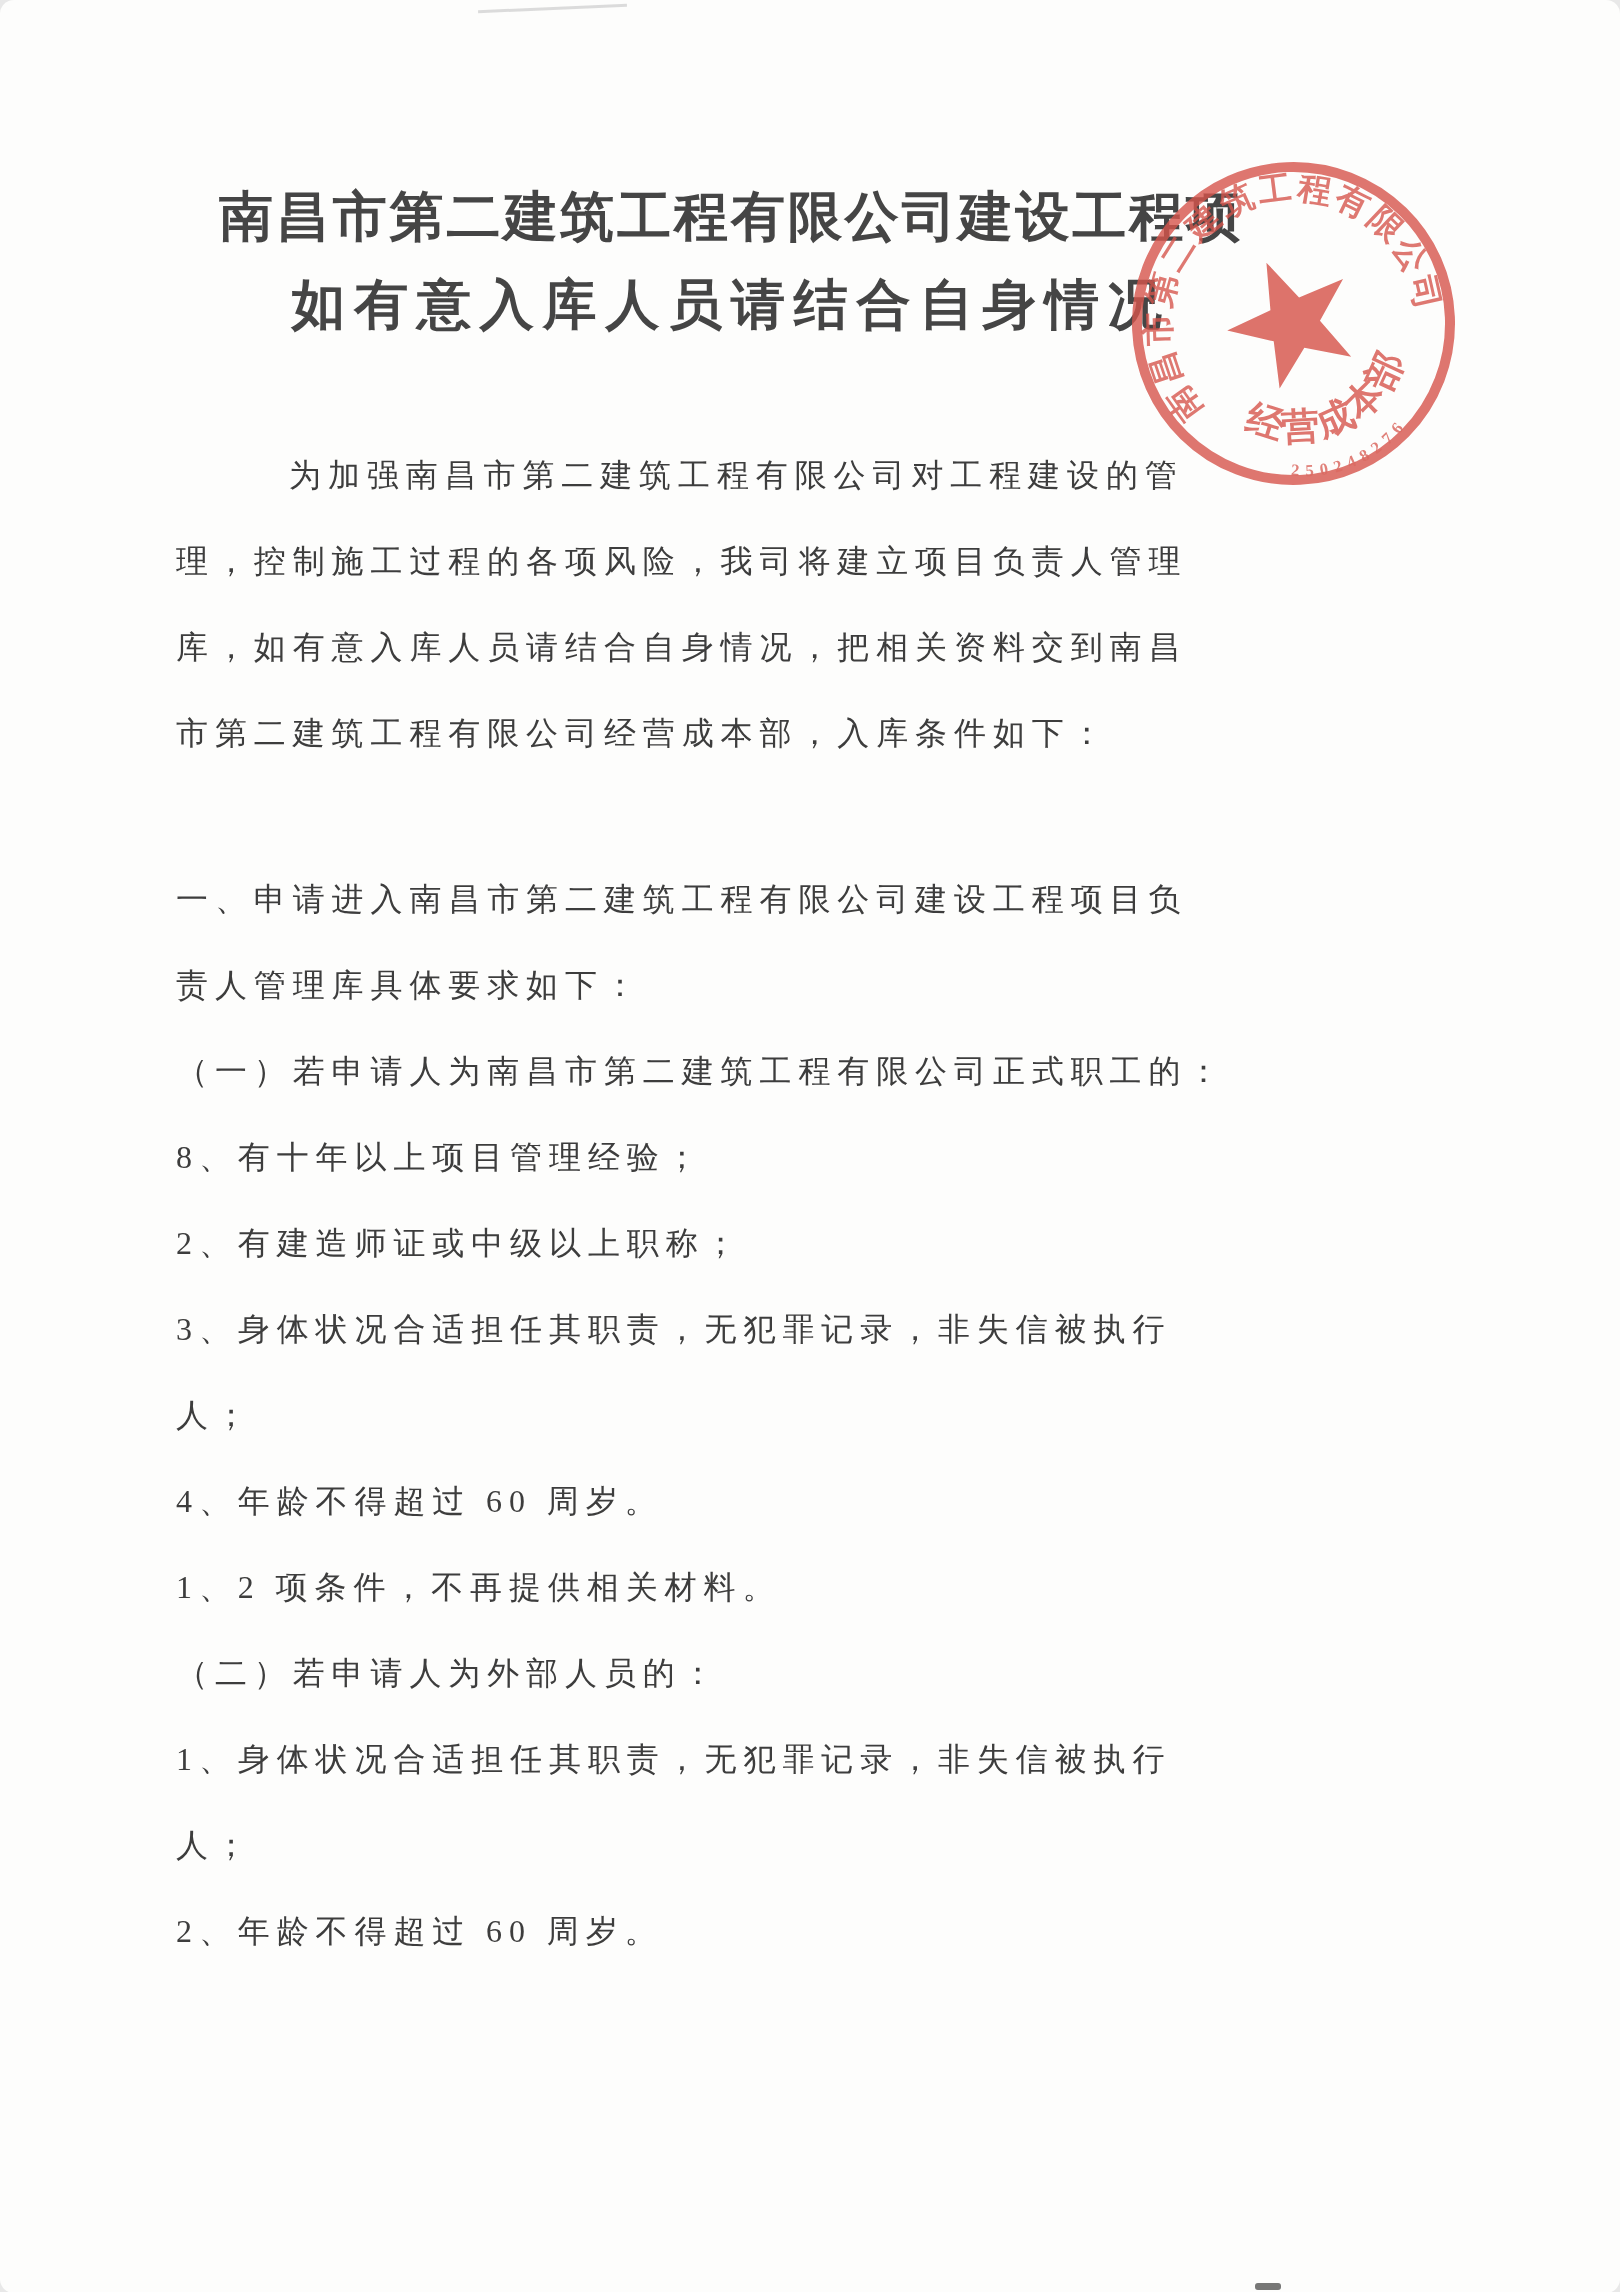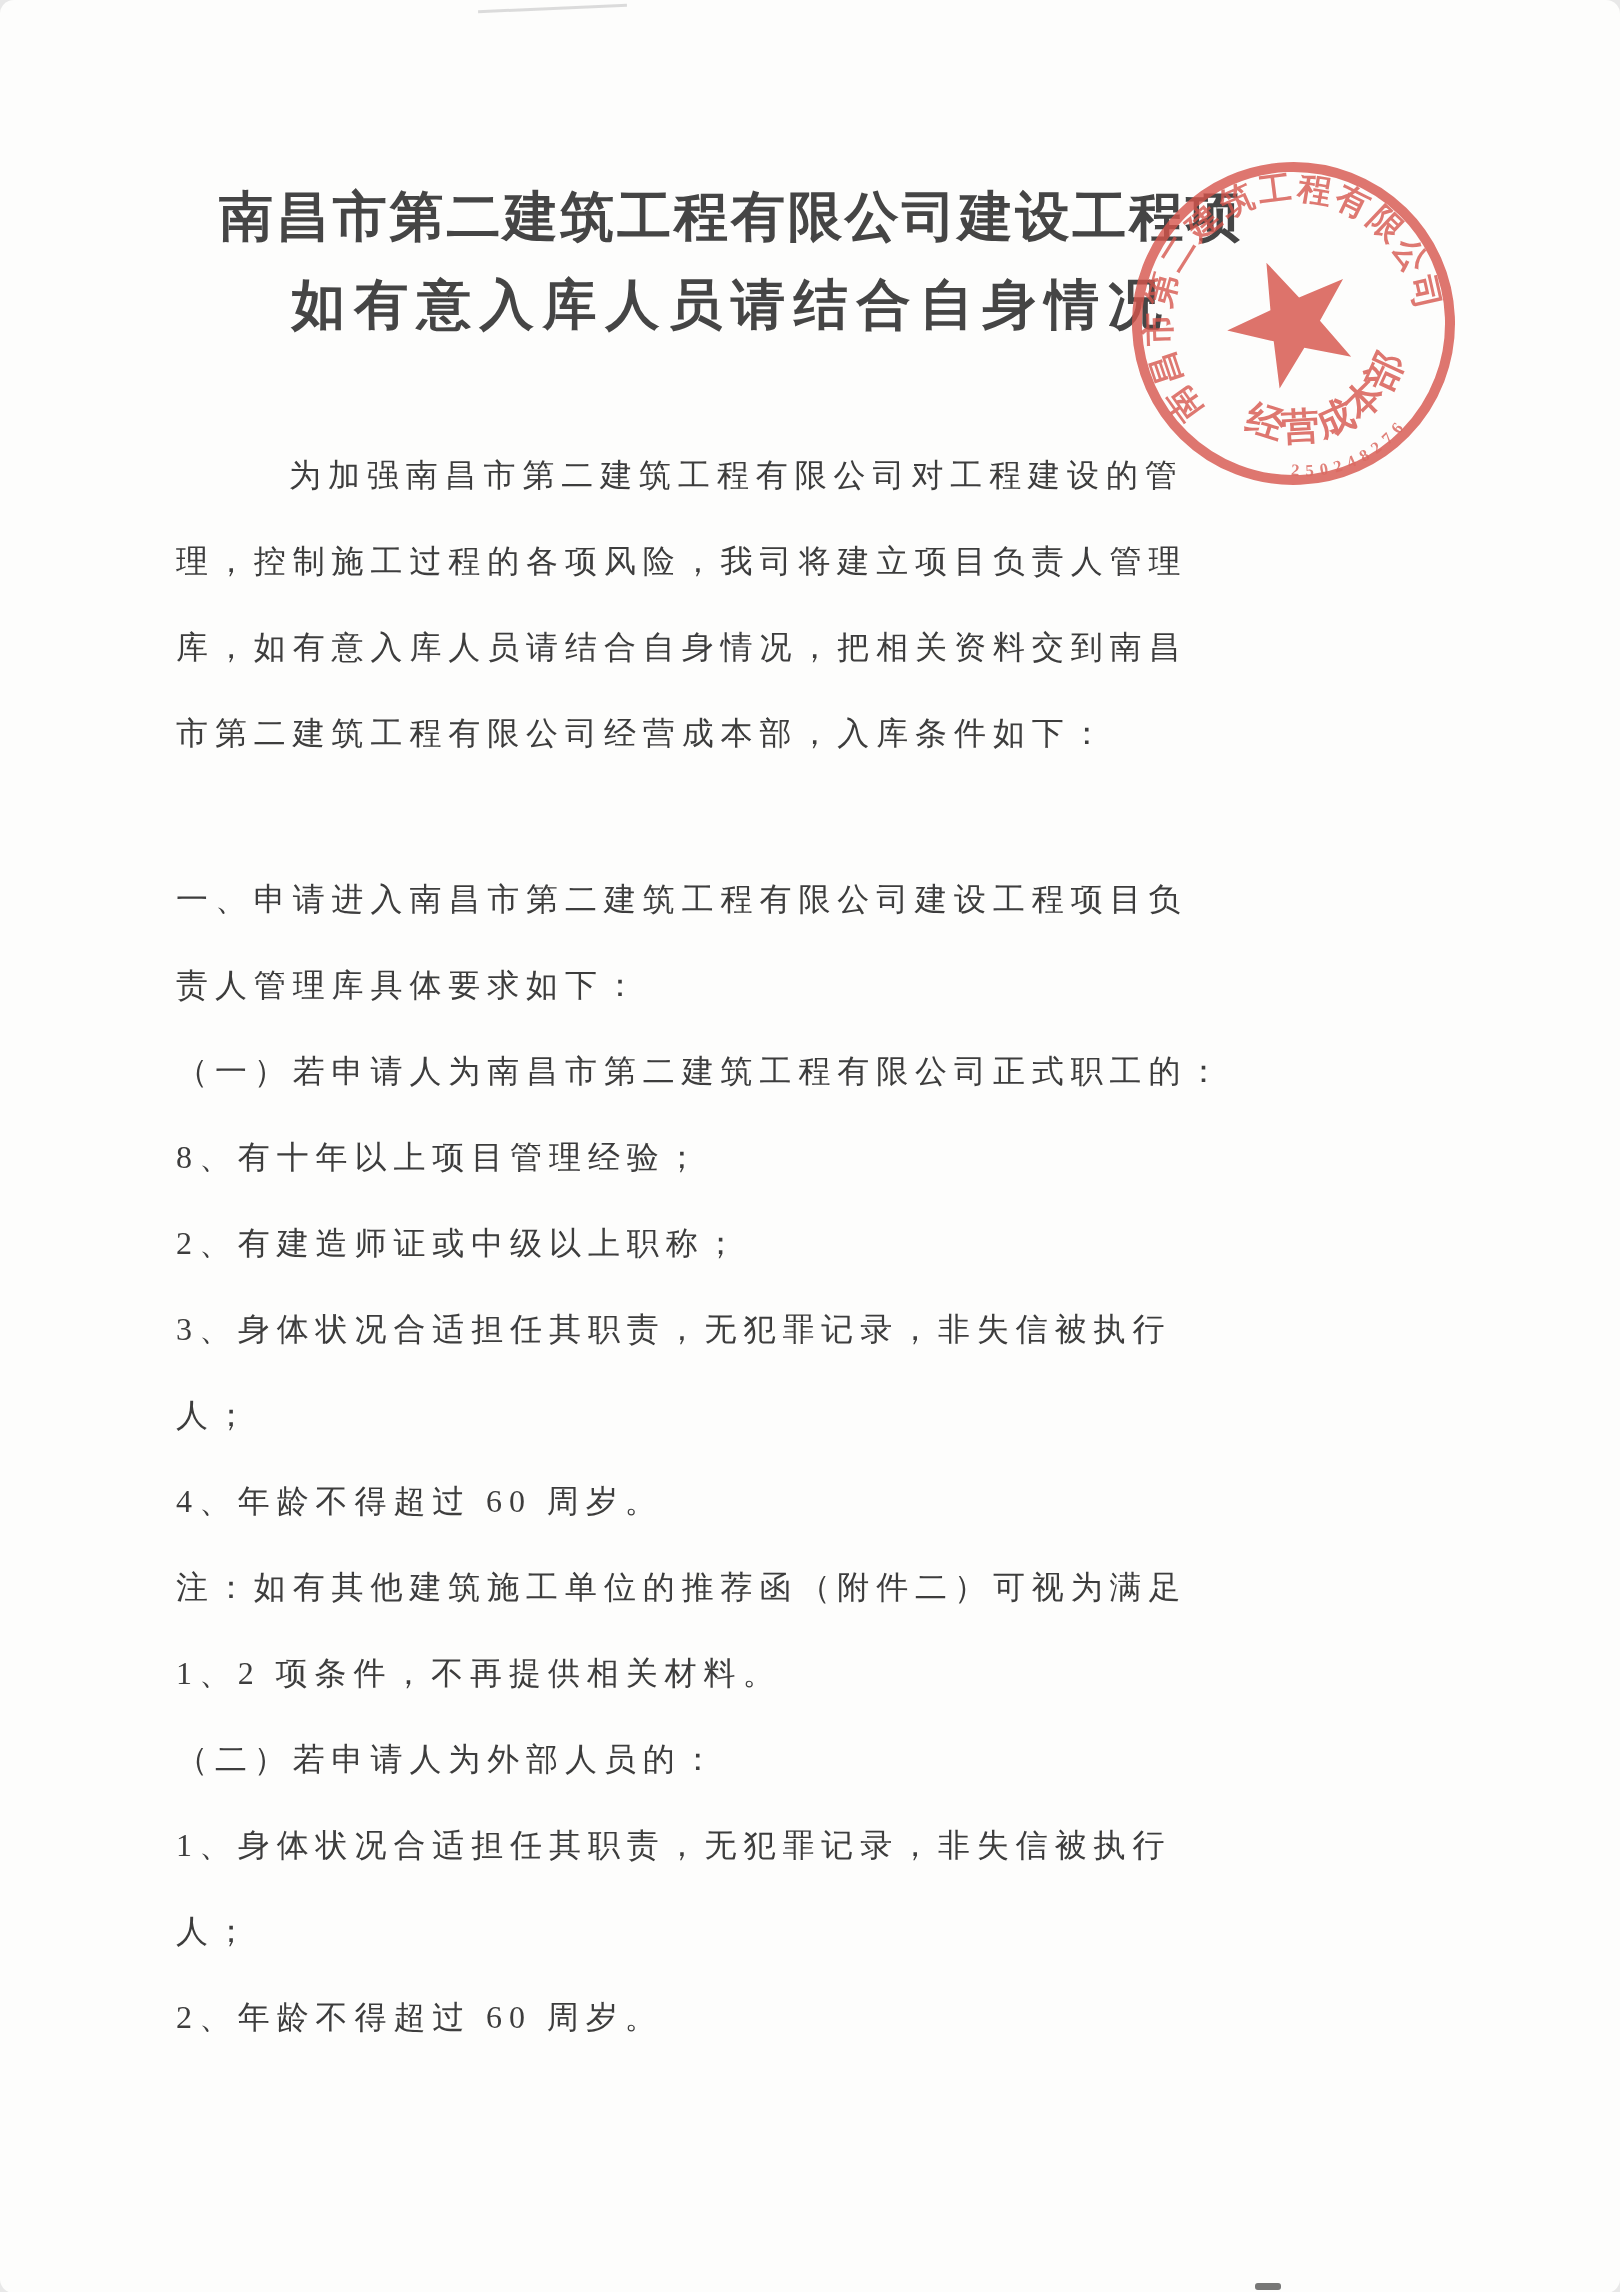--- a/index.html
+++ b/index.html
@@ -72,21 +72,20 @@
     <div class="line">市第二建筑工程有限公司经营成本部，入库条件如下：</div>
 
     <div class="line gap-before">一、申请进入南昌市第二建筑工程有限公司建设工程项目负</div>
     <div class="line">责人管理库具体要求如下：</div>
     <div class="line">（一）若申请人为南昌市第二建筑工程有限公司正式职工的：</div>
     <div class="line">8、有十年以上项目管理经验；</div>
     <div class="line">2、有建造师证或中级以上职称；</div>
     <div class="line">3、身体状况合适担任其职责，无犯罪记录，非失信被执行</div>
     <div class="line">人；</div>
     <div class="line">4、年龄不得超过 60 周岁。</div>
-    <div class="line">注：如有其他建筑施工单位的推荐函（附件二）可视为满足</div>
     <div class="line">1、2 项条件，不再提供相关材料。</div>
     <div class="line">（二）若申请人为外部人员的：</div>
     <div class="line">1、身体状况合适担任其职责，无犯罪记录，非失信被执行</div>
     <div class="line">人；</div>
     <div class="line">2、年龄不得超过 60 周岁。</div>
   </div>
 
   <div class="stamp">
     <svg viewBox="0 0 300 300" xmlns="http://www.w3.org/2000/svg">
       <defs>

